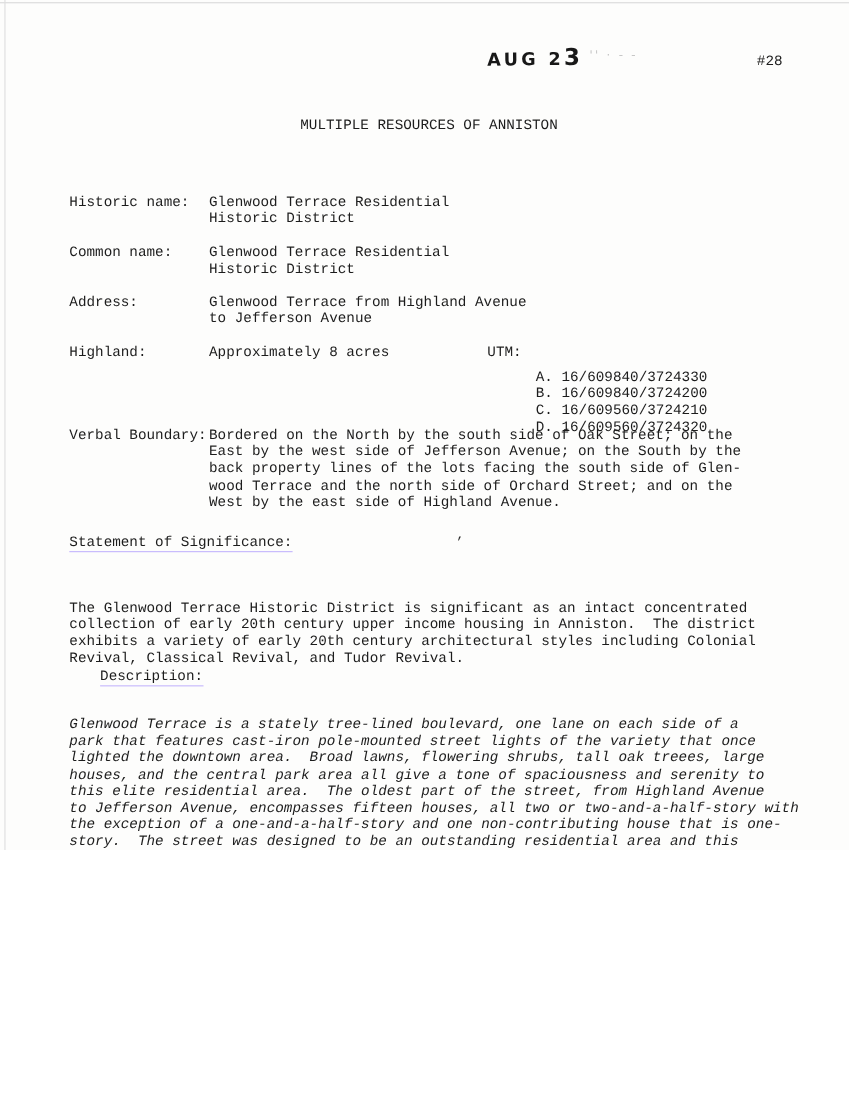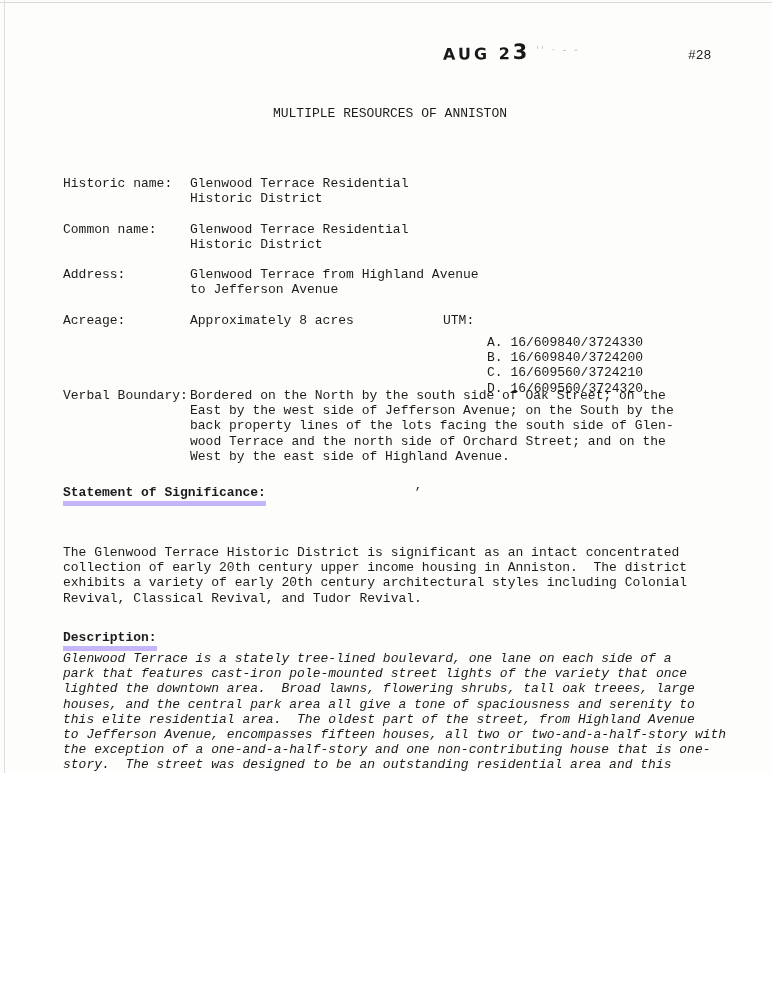--- a/index.html
+++ b/index.html
@@ -28,21 +28,21 @@
   .page-num{position:absolute;left:688px;top:48px;}
 
   .title{position:absolute;top:102px;left:4px;width:100%;text-align:center;line-height:23px;}
 
   .label{position:absolute;left:63px;white-space:pre;}
   .value{position:absolute;left:190px;white-space:pre;}
 
   .utm-label{position:absolute;left:443px;white-space:pre;text-align:right;}
   .utm-points{position:absolute;left:487px;white-space:pre;margin-top:22px;}
 
-  .heading{display:inline-block;border-bottom:5px solid #c4b5fd;padding-bottom:1px;font-weight:bold;}
+  .heading{display:inline-block;border-bottom:1px solid #c4b5fd;padding-bottom:1px;}
   .h-wrap{position:absolute;left:63px;}
   .para{position:absolute;left:63px;white-space:pre;}
 
   .stray-mark{position:absolute;left:414px;top:486px;font-size:12px;color:#2a2a2a;}
 </style>
 </head>
 <body>
 
 <div class="page">
   <div class="edge-top"></div>
@@ -68,21 +68,21 @@
 Historic District</span>
   </div>
 
   <div class="abs" style="top:267px;left:0;right:0;">
     <span class="label">Address:</span>
     <span class="value">Glenwood Terrace from Highland Avenue
 to Jefferson Avenue</span>
   </div>
 
   <div class="abs" style="top:313px;left:0;right:0;">
-    <span class="label">Acreage:</span>
+    <span class="label">Highland:</span>
     <span class="value">Approximately 8 acres</span>
     <span class="utm-label">UTM:</span>
     <span class="utm-points"><span>A. 16/609840/3724330</span>
 <span>B. 16/609840/3724200</span>
 <span>C. 16/609560/3724210</span>
 <span>D. 16/609560/3724320</span></span>
   </div>
 
   <div class="abs" style="top:388px;left:0;right:0;">
     <span class="label">Verbal Boundary:</span>
@@ -97,21 +97,21 @@
     <span class="heading">Statement of Significance:</span>
   </div>
   <span class="stray-mark">’</span>
 
 
   <div class="para" style="top:545px;">The Glenwood Terrace Historic District is significant as an intact concentrated
 collection of early 20th century upper income housing in Anniston.  The district
 exhibits a variety of early 20th century architectural styles including Colonial
 Revival, Classical Revival, and Tudor Revival.</div>
 
-  <div class="h-wrap" style="top:630px;">
+  <div class="h-wrap" style="top:607px;margin-left:28px;">
     <span class="heading">Description:</span>
   </div>
 
   <div class="para" style="top:651px;font-style:italic;">Glenwood Terrace is a stately tree-lined boulevard, one lane on each side of a
 park that features cast-iron pole-mounted street lights of the variety that once
 lighted the downtown area.  Broad lawns, flowering shrubs, tall oak treees, large
 houses, and the central park area all give a tone of spaciousness and serenity to
 this elite residential area.  The oldest part of the street, from Highland Avenue
 to Jefferson Avenue, encompasses fifteen houses, all two or two-and-a-half-story with
 the exception of a one-and-a-half-story and one non-contributing house that is one-

